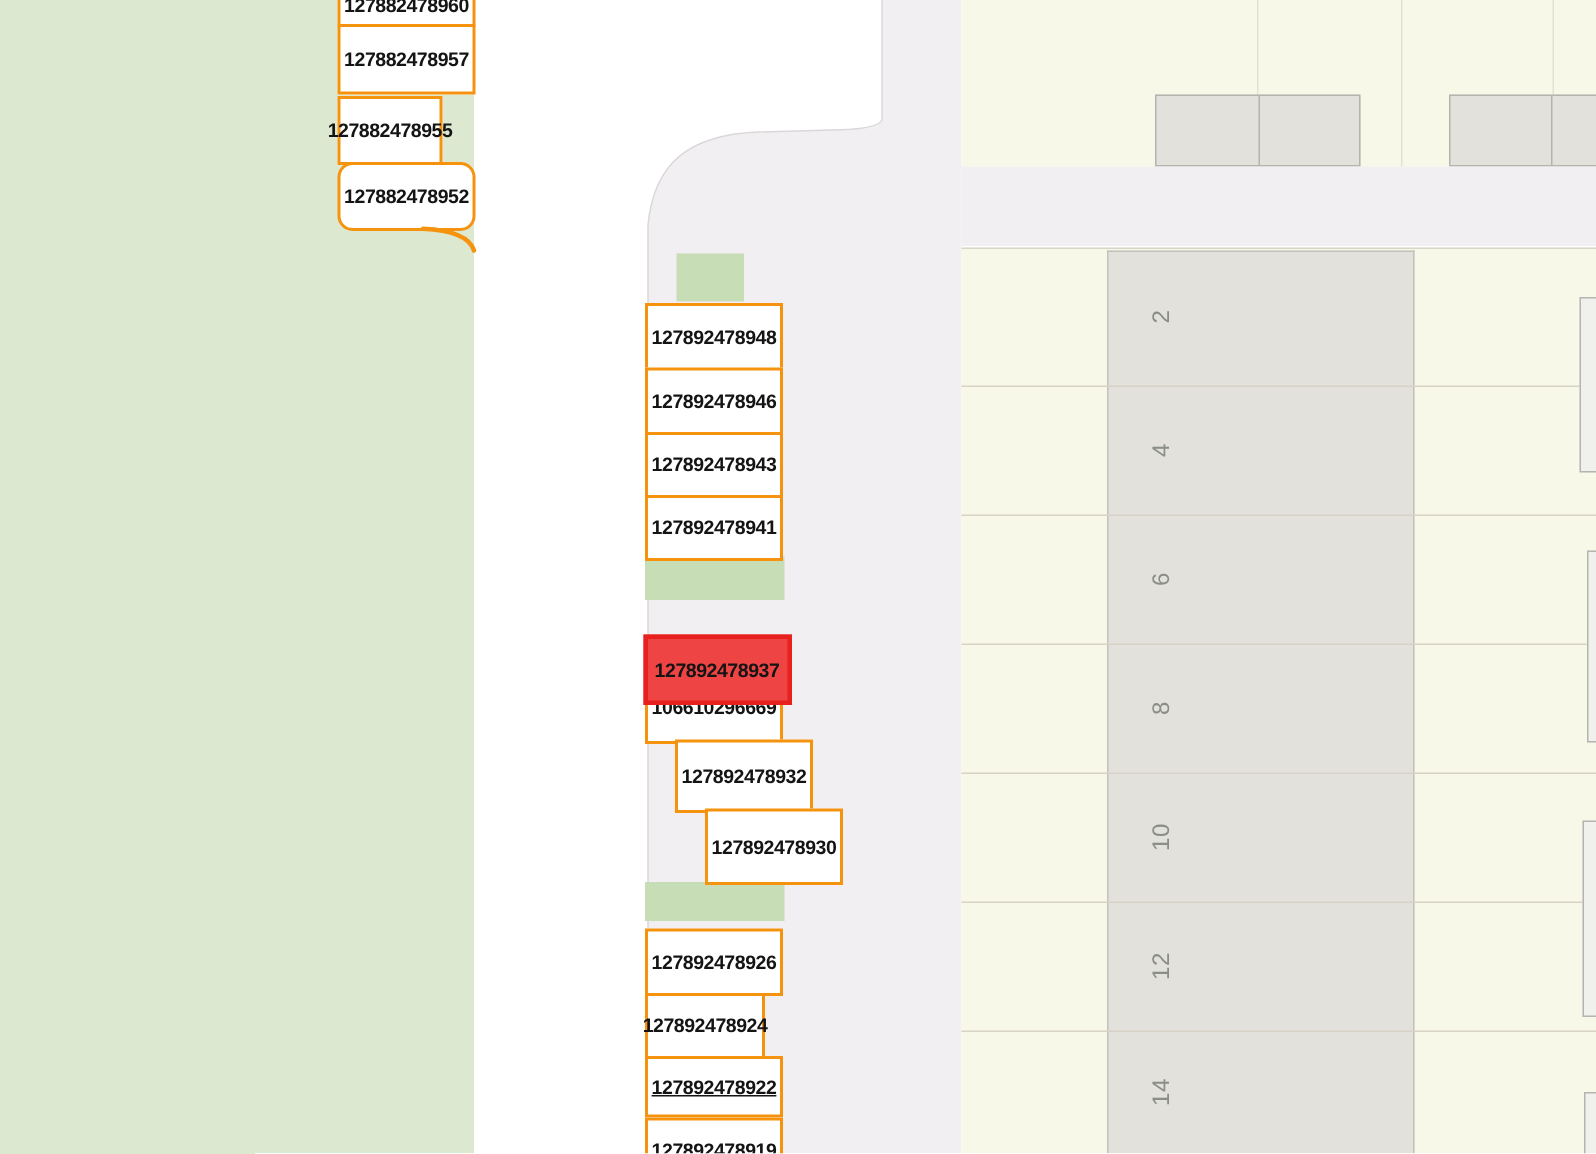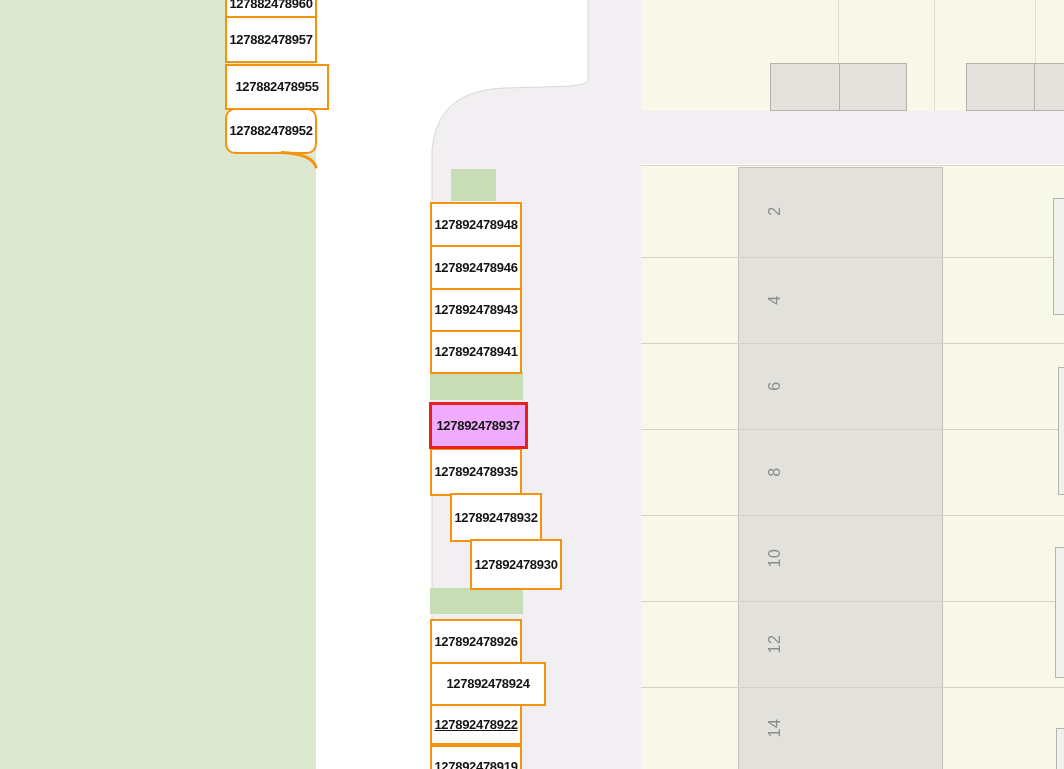--- a/index.html
+++ b/index.html
@@ -23,21 +23,21 @@
   .rowline{height:1px;background:#d6d3c6;}
   .topline{height:1px;background:#d8d5c8;}
   
   .pbox{
     background:#ffffff;border:2.5px solid #f5930f;box-sizing:border-box;
     display:flex;align-items:center;justify-content:center;
     font-weight:bold;font-size:13px;letter-spacing:-0.3px;color:#141414;
     white-space:nowrap;z-index:3;
   }
   .pbox.selected{
-    border:3px solid #e7211d;background:#f0abfc;z-index:4;
+    border:3px solid #e7211d;background:#ef4444;z-index:4;margin-top:21px;
   }
   
   .hnum{
     width:40px;height:40px;display:flex;align-items:center;justify-content:center;
     transform:rotate(-90deg);font-size:16px;color:#8a8d88;letter-spacing:0.5px;
     z-index:2;
   }
   svg{display:block;}
 </style>
 </head>
@@ -91,36 +91,36 @@
   <div class="abs edgebox" style="left:1058px;top:367px;width:11px;height:128px;z-index:2;"></div>
   <div class="abs edgebox" style="left:1055px;top:547px;width:14px;height:131px;z-index:2;"></div>
   <div class="abs edgebox" style="left:1056px;top:728px;width:13px;height:45px;z-index:2;"></div>
 
   <div class="abs grass-patch" style="left:451px;top:169px;width:45px;height:32px;z-index:2;"></div>
   <div class="abs grass-patch" style="left:430px;top:371px;width:92.5px;height:29px;z-index:2;"></div>
   <div class="abs grass-patch" style="left:430px;top:587.5px;width:92.5px;height:26px;z-index:2;"></div>
 
   <div class="abs pbox" style="left:225px;top:-12px;width:92px;height:30px;">127882478960</div>
   <div class="abs pbox" style="left:225px;top:15.5px;width:92px;height:47px;">127882478957</div>
-  <div class="abs pbox" style="left:225px;top:63.5px;width:104px;height:46.5px;">127882478955</div>
+  <div class="abs pbox" style="left:225px;top:63.5px;width:70px;height:46.5px;">127882478955</div>
   <div class="abs pbox" style="left:225px;top:107.5px;width:92px;height:46px;border-radius:10px;">127882478952</div>
 
   <svg class="abs" style="left:255px;top:145px;z-index:4;pointer-events:none;" width="70" height="30">
     <path d="M27,7.5 Q57,9 61,22" fill="none" stroke="#f5930f" stroke-width="3" stroke-linecap="round"></path>
   </svg>
 
   <div class="abs pbox" style="left:430px;top:202px;width:92px;height:45.5px;">127892478948</div>
   <div class="abs pbox" style="left:430px;top:245px;width:92px;height:45px;">127892478946</div>
   <div class="abs pbox" style="left:430px;top:287.5px;width:92px;height:44.5px;">127892478943</div>
   <div class="abs pbox" style="left:430px;top:329.5px;width:92px;height:44px;">127892478941</div>
 
   <div class="abs pbox selected" style="left:428.5px;top:401.5px;width:99px;height:47px;">127892478937</div>
 
-  <div class="abs pbox" style="left:430px;top:447.5px;width:92px;height:48px;">127892478935</div>
+  <div class="abs pbox" style="left:430px;top:447.5px;width:92px;height:48px;">106610296669</div>
   <div class="abs pbox" style="left:430px;top:493px;width:92px;height:48.5px;margin-left:20px;">127892478932</div>
   <div class="abs pbox" style="left:430px;top:539px;width:92px;height:51px;margin-left:40px;">127892478930</div>
 
   <div class="abs pbox" style="left:430px;top:619px;width:92px;height:45px;">127892478926</div>
-  <div class="abs pbox" style="left:430px;top:661.5px;width:116px;height:44.5px;">127892478924</div>
+  <div class="abs pbox" style="left:430px;top:661.5px;width:80px;height:44.5px;">127892478924</div>
   <div class="abs pbox" style="left:430px;top:703.5px;width:92px;height:41px;text-decoration:underline;">127892478922</div>
   <div class="abs pbox" style="left:430px;top:744.5px;width:92px;height:44px;">127892478919</div>
 
 </div>
 
 </body></html>

